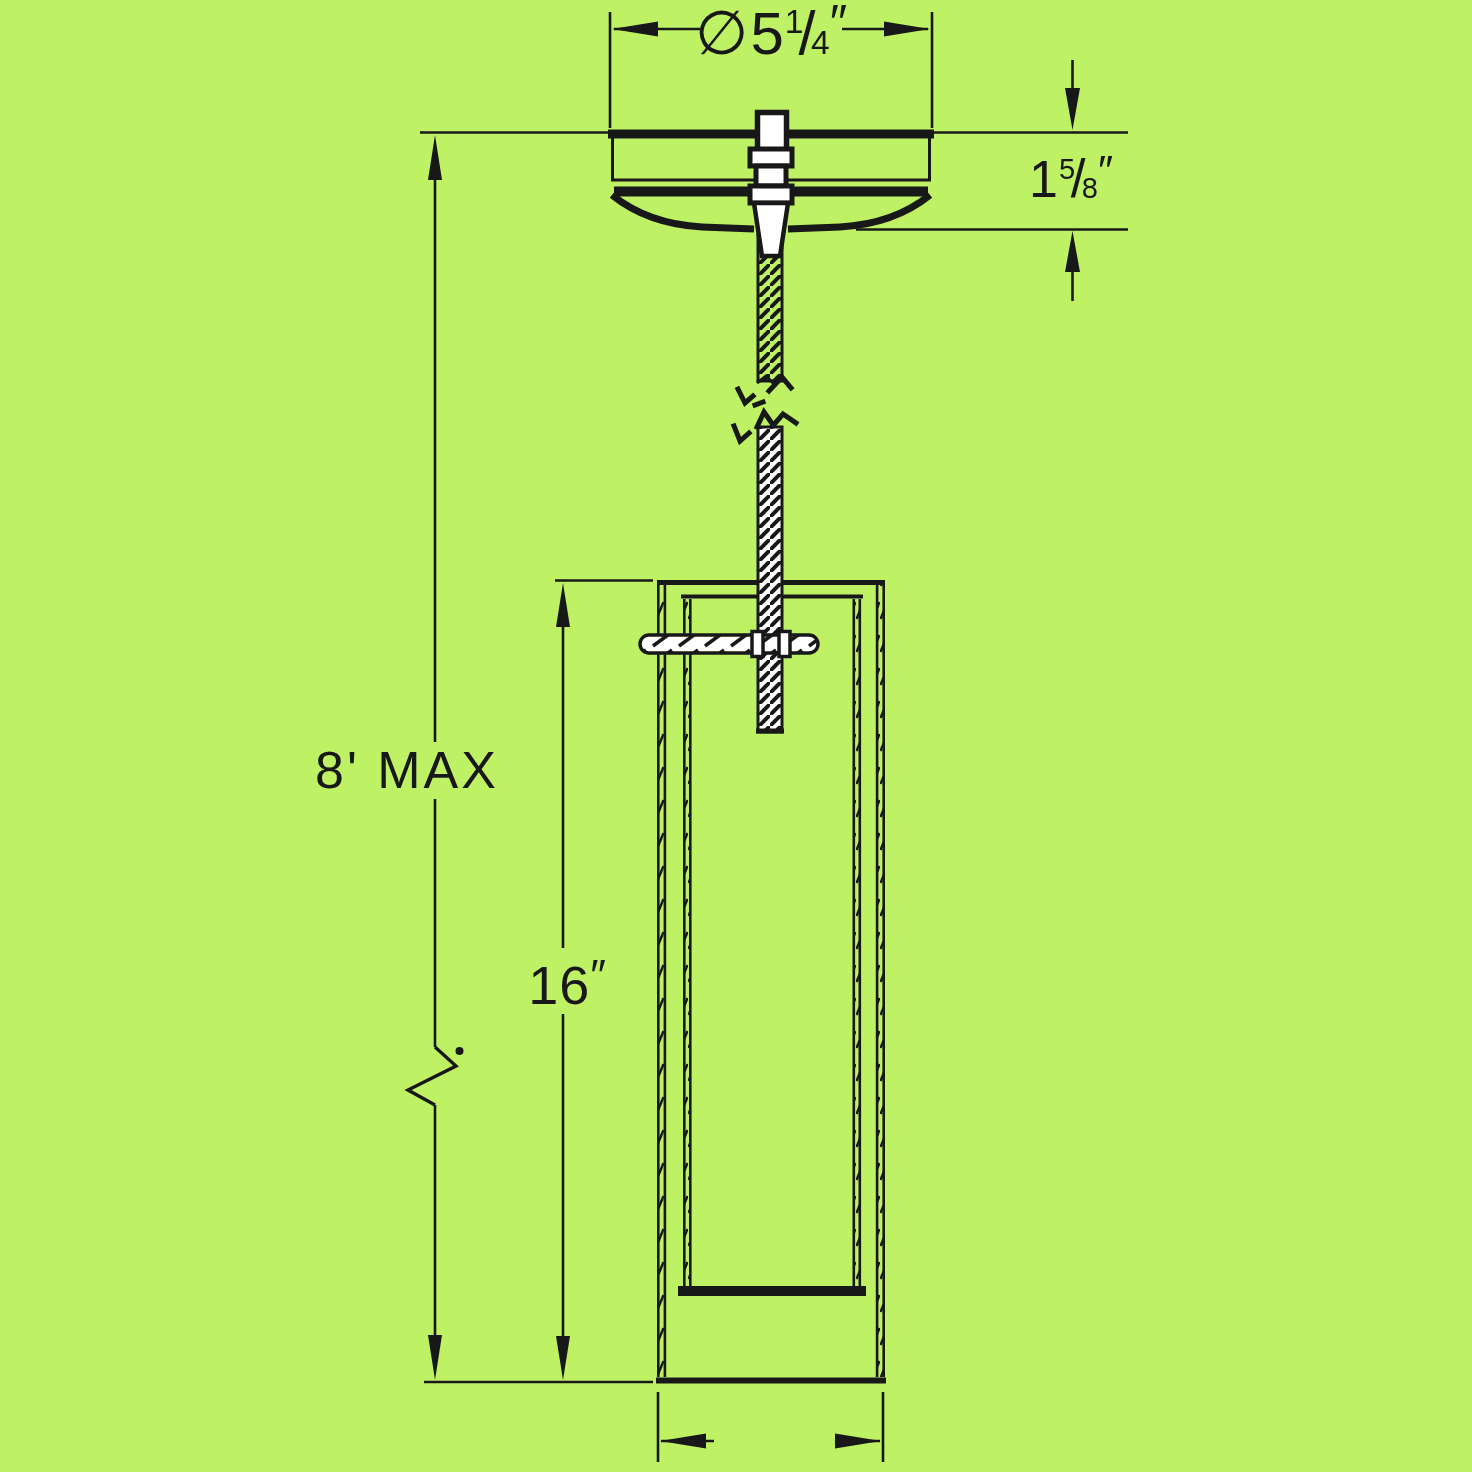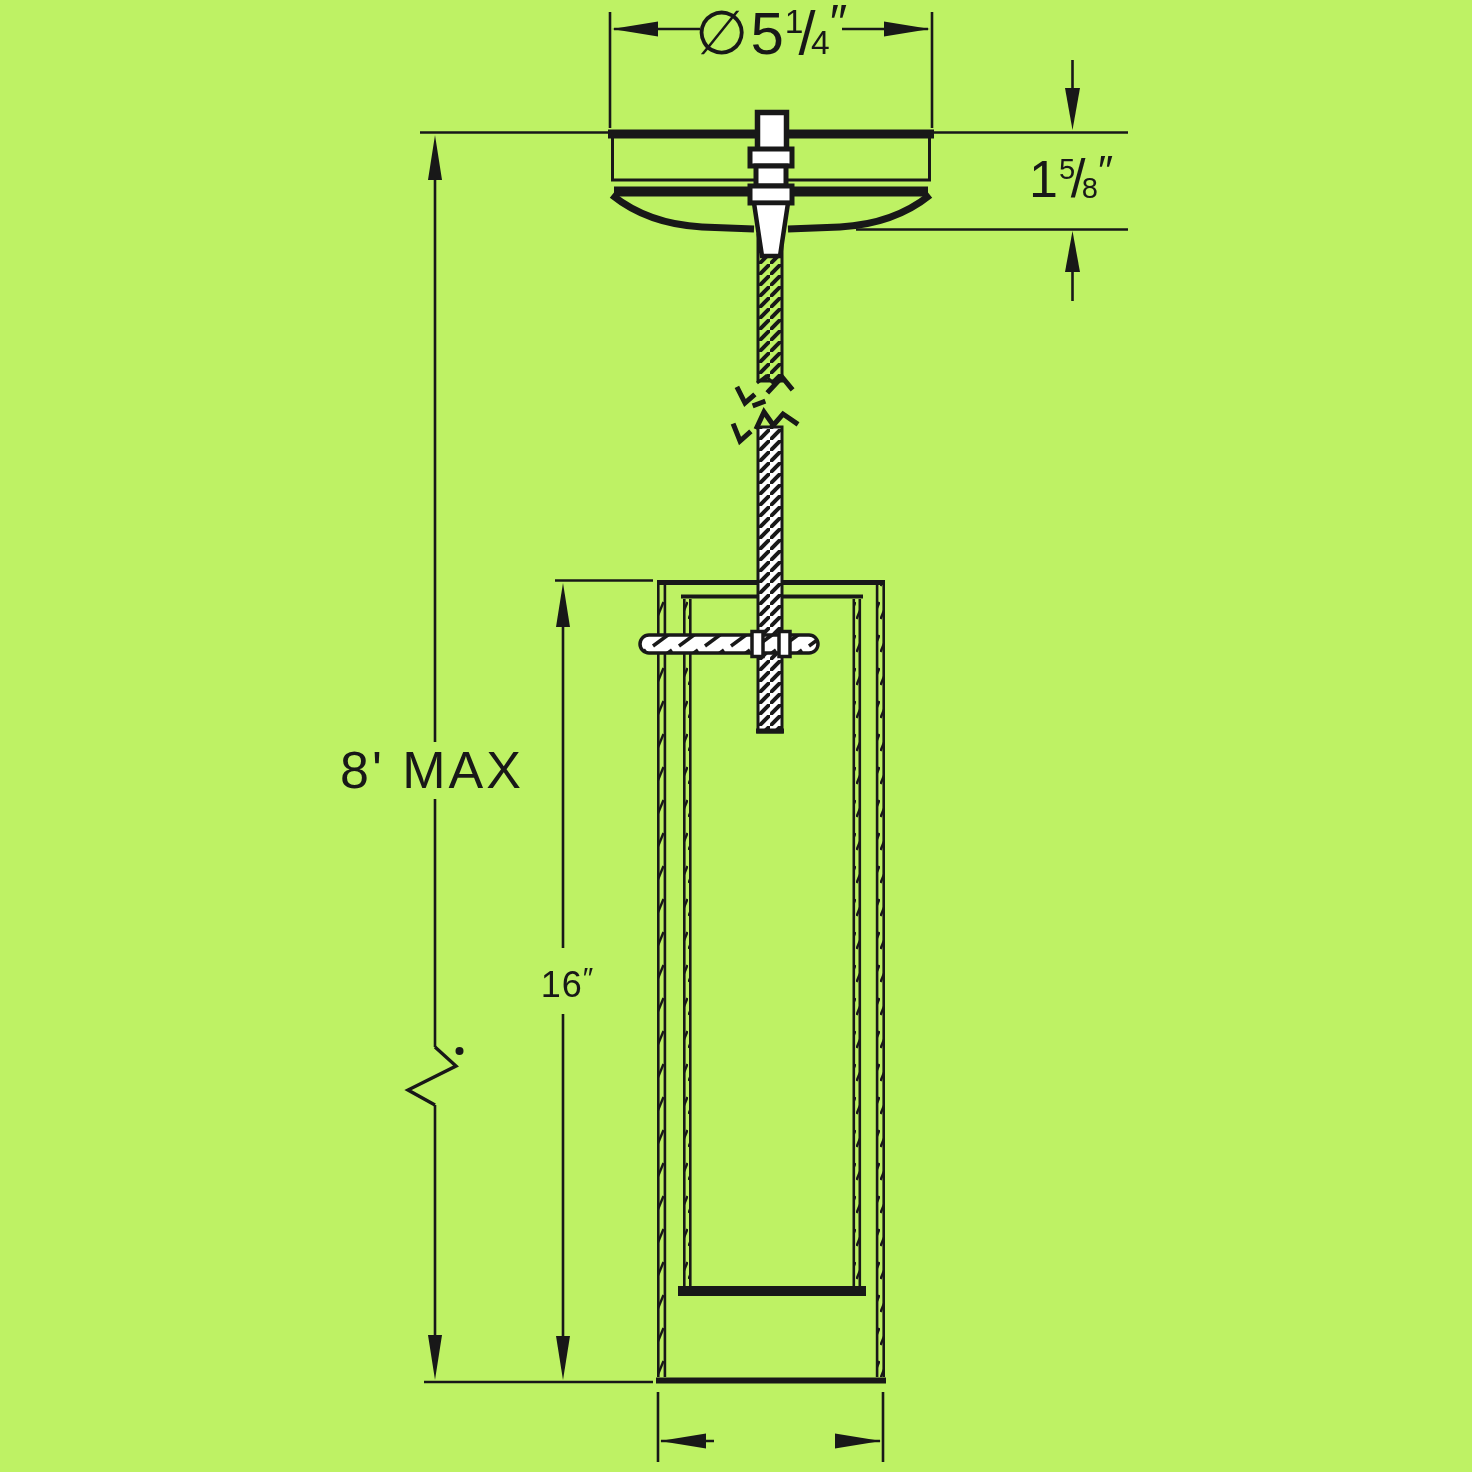--- a/index.html
+++ b/index.html
@@ -19,22 +19,22 @@
     line-height:1;
     letter-spacing:1px;
   }
   .dim-label .dia{font-size:1.02em;margin-right:.02em;}
   .dim-label .f-n{font-size:.56em;vertical-align:.62em;margin-right:-.06em;letter-spacing:0;}
   .dim-label .f-s{font-size:1.02em;margin:0 -.05em;letter-spacing:0;}
   .dim-label .f-d{font-size:.56em;vertical-align:-.02em;margin-left:-.04em;letter-spacing:0;}
   .dim-label .unit{font-size:.82em;vertical-align:.28em;letter-spacing:0;}
   #label-canopy-diameter{left:771px;top:31px;font-size:60px;}
   #label-canopy-height{left:1071px;top:177px;font-size:52px;}
-  #label-suspension-max{left:432px;top:770px;font-size:52px;letter-spacing:3px;}
-  #label-shade-height{left:567px;top:983px;font-size:36px;}
+  #label-suspension-max{left:407px;top:770px;font-size:52px;letter-spacing:3px;}
+  #label-shade-height{left:567px;top:983px;font-size:54px;}
   #label-shade-diameter{left:770px;top:1440px;font-size:60px;}
 </style>
 </head>
 <body>
 
 <div id="canvas">
 
   <svg id="drawing" width="1472" height="1472" viewBox="0 0 1472 1472">
     <defs>
       <pattern id="hCable" width="11" height="11" patternUnits="userSpaceOnUse">

